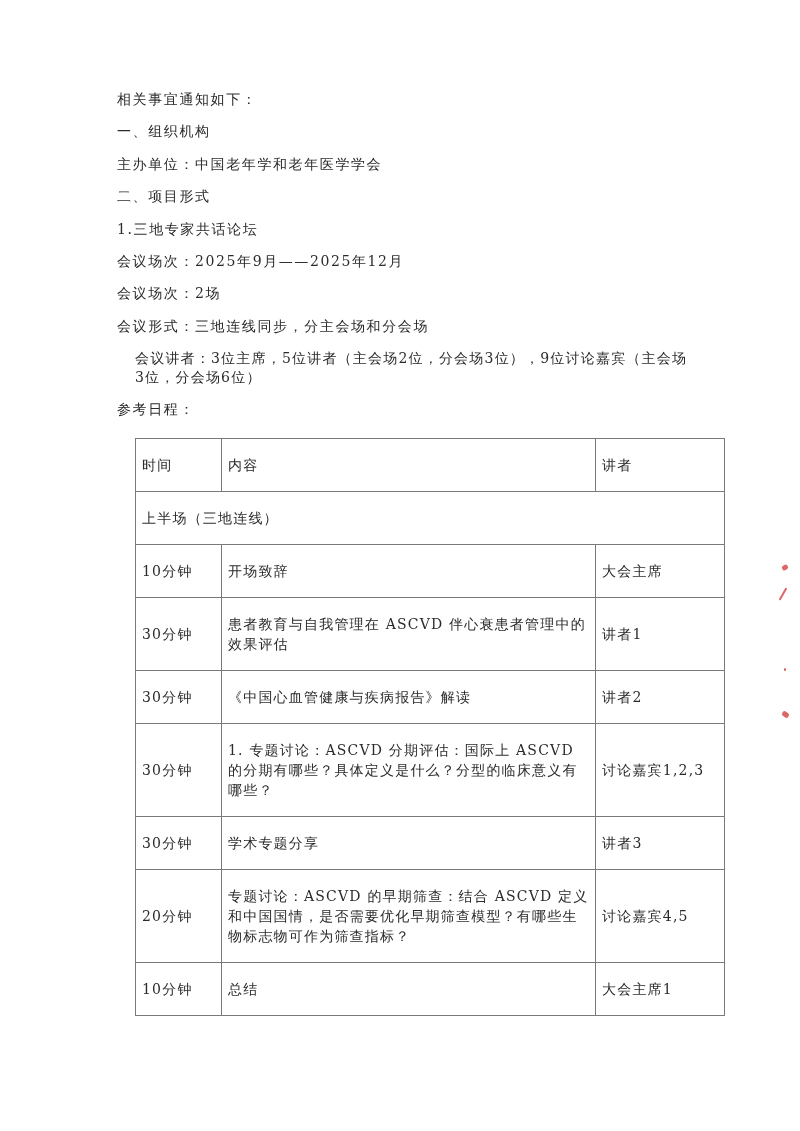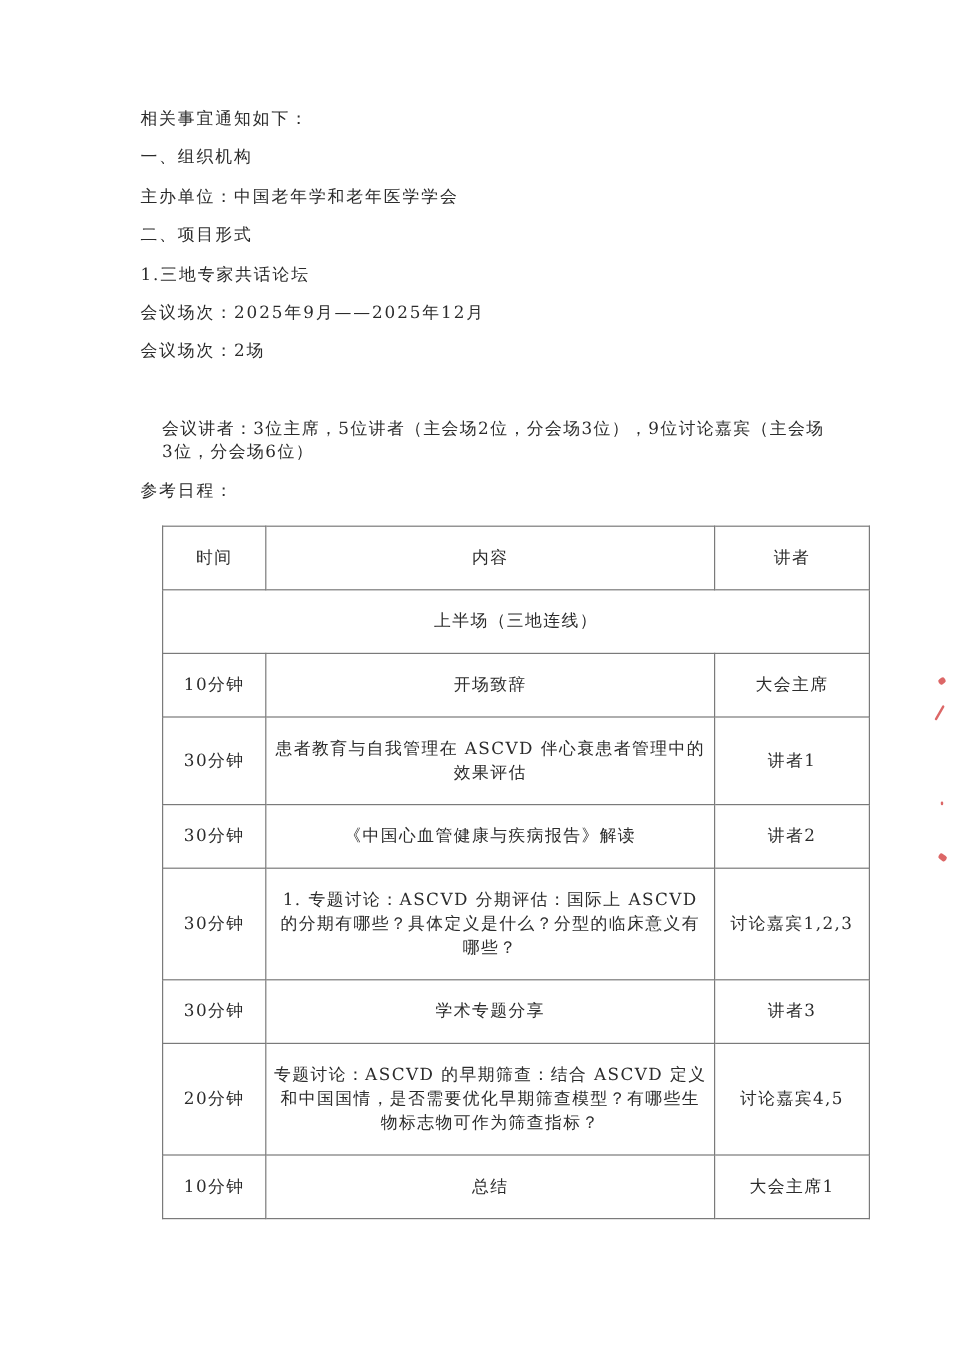--- a/index.html
+++ b/index.html
@@ -11,39 +11,40 @@
   .line {
     position: absolute; left: 117px; font-size: 14px; line-height: 18px; white-space: nowrap;
     letter-spacing: 1.6px; color: #2b2b2b;
   }
   .line.wrap { white-space: normal; width: 560px; letter-spacing: 1.2px; line-height: 19px; margin-left: 18px; }
   table.sched {
     position: absolute; left: 135px; top: 438px; width: 589px; border-collapse: collapse;
     table-layout: fixed; font-size: 14px; color: #2b2b2b;
   }
   table.sched td {
-    border: 1px solid #7a7a7a; text-align: center; vertical-align: middle; padding: 16px 6px;
+    border: 1px solid #7a7a7a; text-align: left; vertical-align: middle; padding: 16px 6px;
     letter-spacing: 1.2px; line-height: 20px;
   }
   col.c1 { width: 86px; } col.c2 { width: 374px; } col.c3 { width: 129px; }
   .section td { letter-spacing: 1.5px; margin-top: 12px; }
   .stamp { position: absolute; background: #d64c4c; border-radius: 2px; opacity: 0.85; }
 </style>
 </head>
 <body>
 
 <div class="page">
 
   <div class="line" style="top:90px">相关事宜通知如下：</div>
   <div class="line" style="top:122px">一、组织机构</div>
   <div class="line" style="top:155px">主办单位：中国老年学和老年医学学会</div>
   <div class="line" style="top:187px">二、项目形式</div>
   <div class="line" style="top:220px">1.三地专家共话论坛</div>
   <div class="line" style="top:252px">会议场次：2025年9月——2025年12月</div>
   <div class="line" style="top:284px">会议场次：2场</div>
+  <div class="line" style="top:317px">会议形式：三地连线同步，分主会场和分会场</div>
   <div class="line wrap" style="top:349px">会议讲者：3位主席，5位讲者（主会场2位，分会场3位），9位讨论嘉宾（主会场3位，分会场6位）</div>
   <div class="line" style="top:400px">参考日程：</div>
 
   <table class="sched">
     <colgroup>
         <col class="c1">
         <col class="c2">
         <col class="c3">
       </colgroup>
     <tbody>

